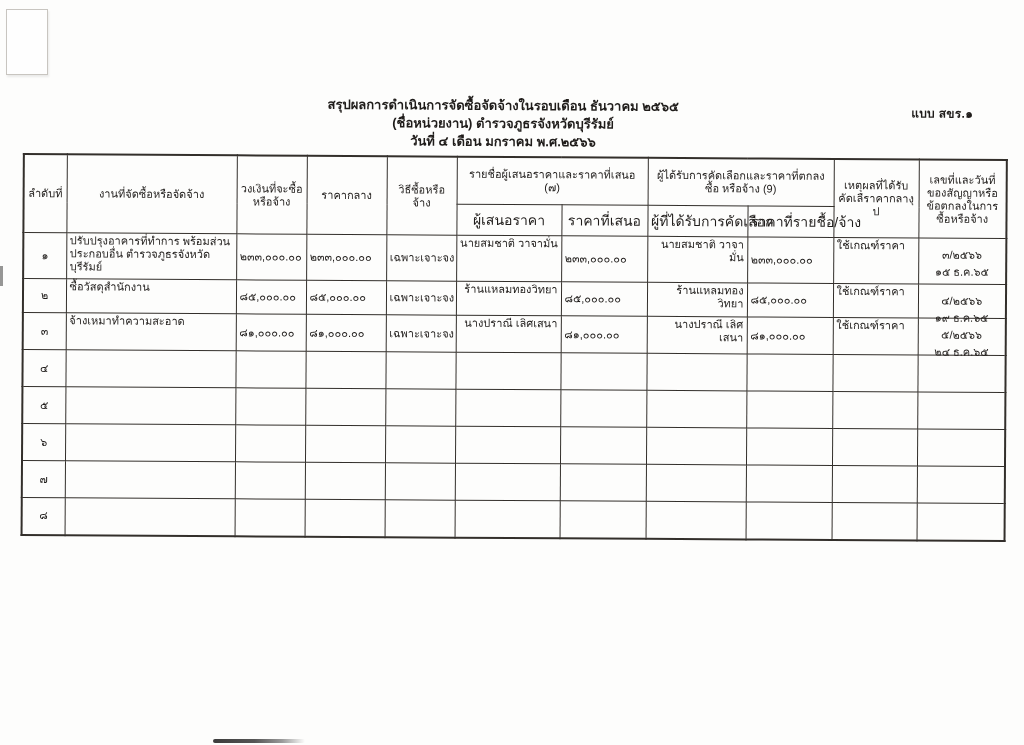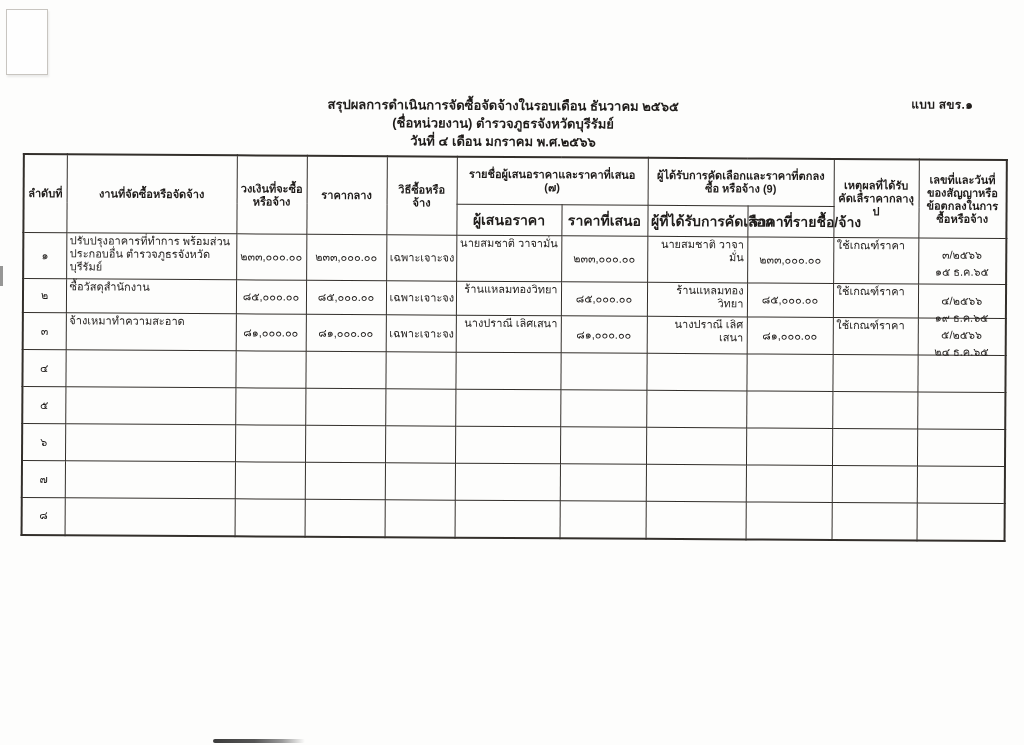--- a/index.html
+++ b/index.html
@@ -18,53 +18,53 @@
     background:#fefefe;border:1px solid #c8c5c0;
     box-shadow:1px 2px 2px rgba(0,0,0,0.08);
   }
   .edge-mark{position:absolute;left:0;top:266px;width:3px;height:20px;background:#6a6a6a;opacity:.7;}
   .bottom-smudge{
     position:absolute;left:213px;top:739px;width:92px;height:4px;border-radius:2px;
     background:linear-gradient(to right,#3c3c3c 0%,#555 45%,#9a9a9a 75%,rgba(150,150,150,0) 100%);
   }
 
   .form-label{
-    position:absolute;top:92px;right:52px;
+    position:absolute;top:101px;right:52px;
     font-size:12px;font-weight:bold;letter-spacing:.3px;
   }
   .titles{
     position:absolute;top:97px;left:20px;width:964px;
     text-align:center;font-weight:bold;font-size:13px;line-height:18px;
   }
 
   table.proc{
     position:absolute;left:22px;top:156px;width:983px;
     border-collapse:collapse;table-layout:fixed;
     background:transparent;
   }
   table.proc th,table.proc td{
     border:1.5px solid #332f2b;
     font-size:11px;line-height:13px;
     padding:1px 3px;
     overflow:visible;
     word-wrap:break-word;
   }
   table.proc{border:2px solid #332f2b;}
-  thead th{font-weight:bold;text-align:center;vertical-align:middle;font-size:11px;margin-left:44px;}
+  thead th{font-weight:normal;text-align:center;vertical-align:middle;font-size:11px;margin-left:44px;}
   thead tr.tier1 th{height:44px;}
   thead tr.tier2 th{height:28px;white-space:nowrap;font-size:14px;}
 
   #rows tr:nth-child(1){height:46px;}
   #rows tr:nth-child(2){height:34px;}
   #rows tr:nth-child(3){height:37px;}
   #rows tr:nth-child(n+4){height:37px;}
 
   td.c-no{text-align:center;vertical-align:middle;}
   td.c-job{text-align:left;vertical-align:top;padding:2px 4px;}
-  td.c-money{text-align:center;vertical-align:middle;padding-right:6px;white-space:nowrap;font-size:10.8px;}
+  td.c-money{text-align:left;vertical-align:middle;padding-right:6px;white-space:nowrap;font-size:10.8px;}
   td.c-method{text-align:right;vertical-align:middle;padding-left:4px;white-space:nowrap;font-size:10.8px;}
   td.c-name{text-align:right;vertical-align:top;padding:2px 3px;font-size:10.8px;}
   td.c-reason{text-align:left;vertical-align:top;padding:2px 3px;font-size:10.8px;font-family:Liberation Serif, serif;}
   td.c-contract{text-align:center;vertical-align:top;font-size:10.8px;}
   .contract-wrap{display:flex;flex-direction:column;gap:4px;transform:translateY(9px);}
 </style>
 </head>
 <body>
 
 <div class="sheet">

